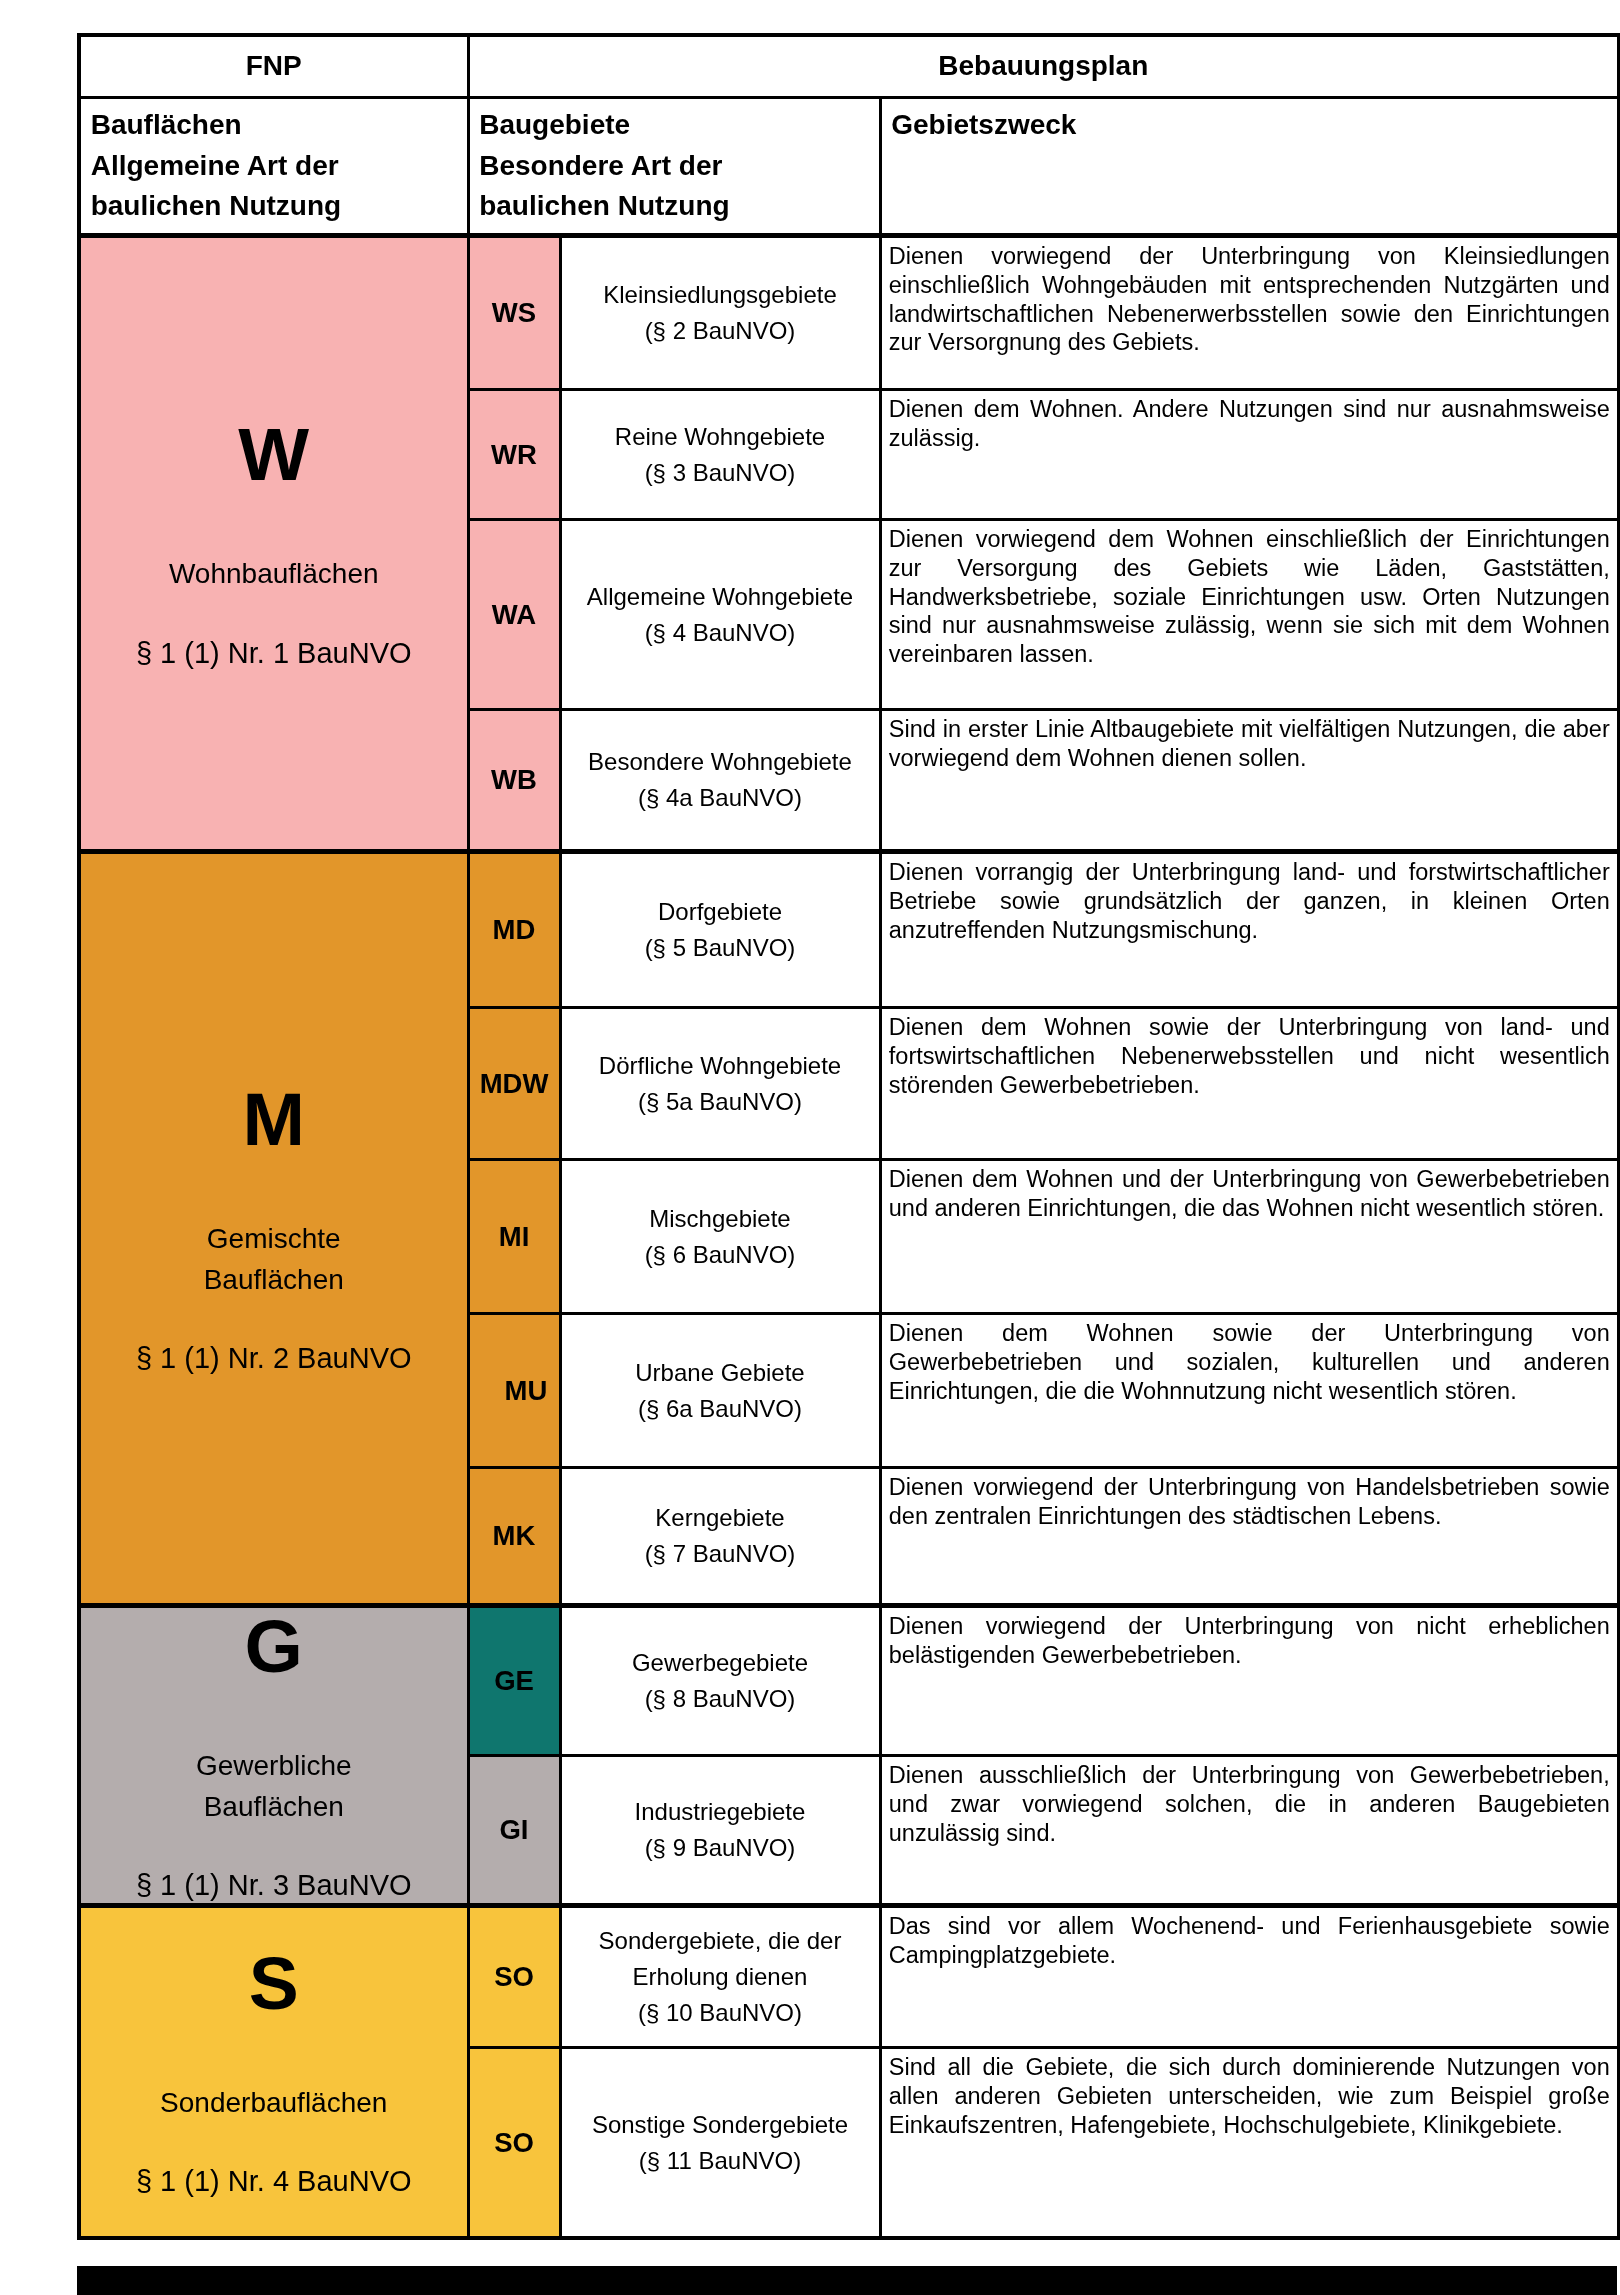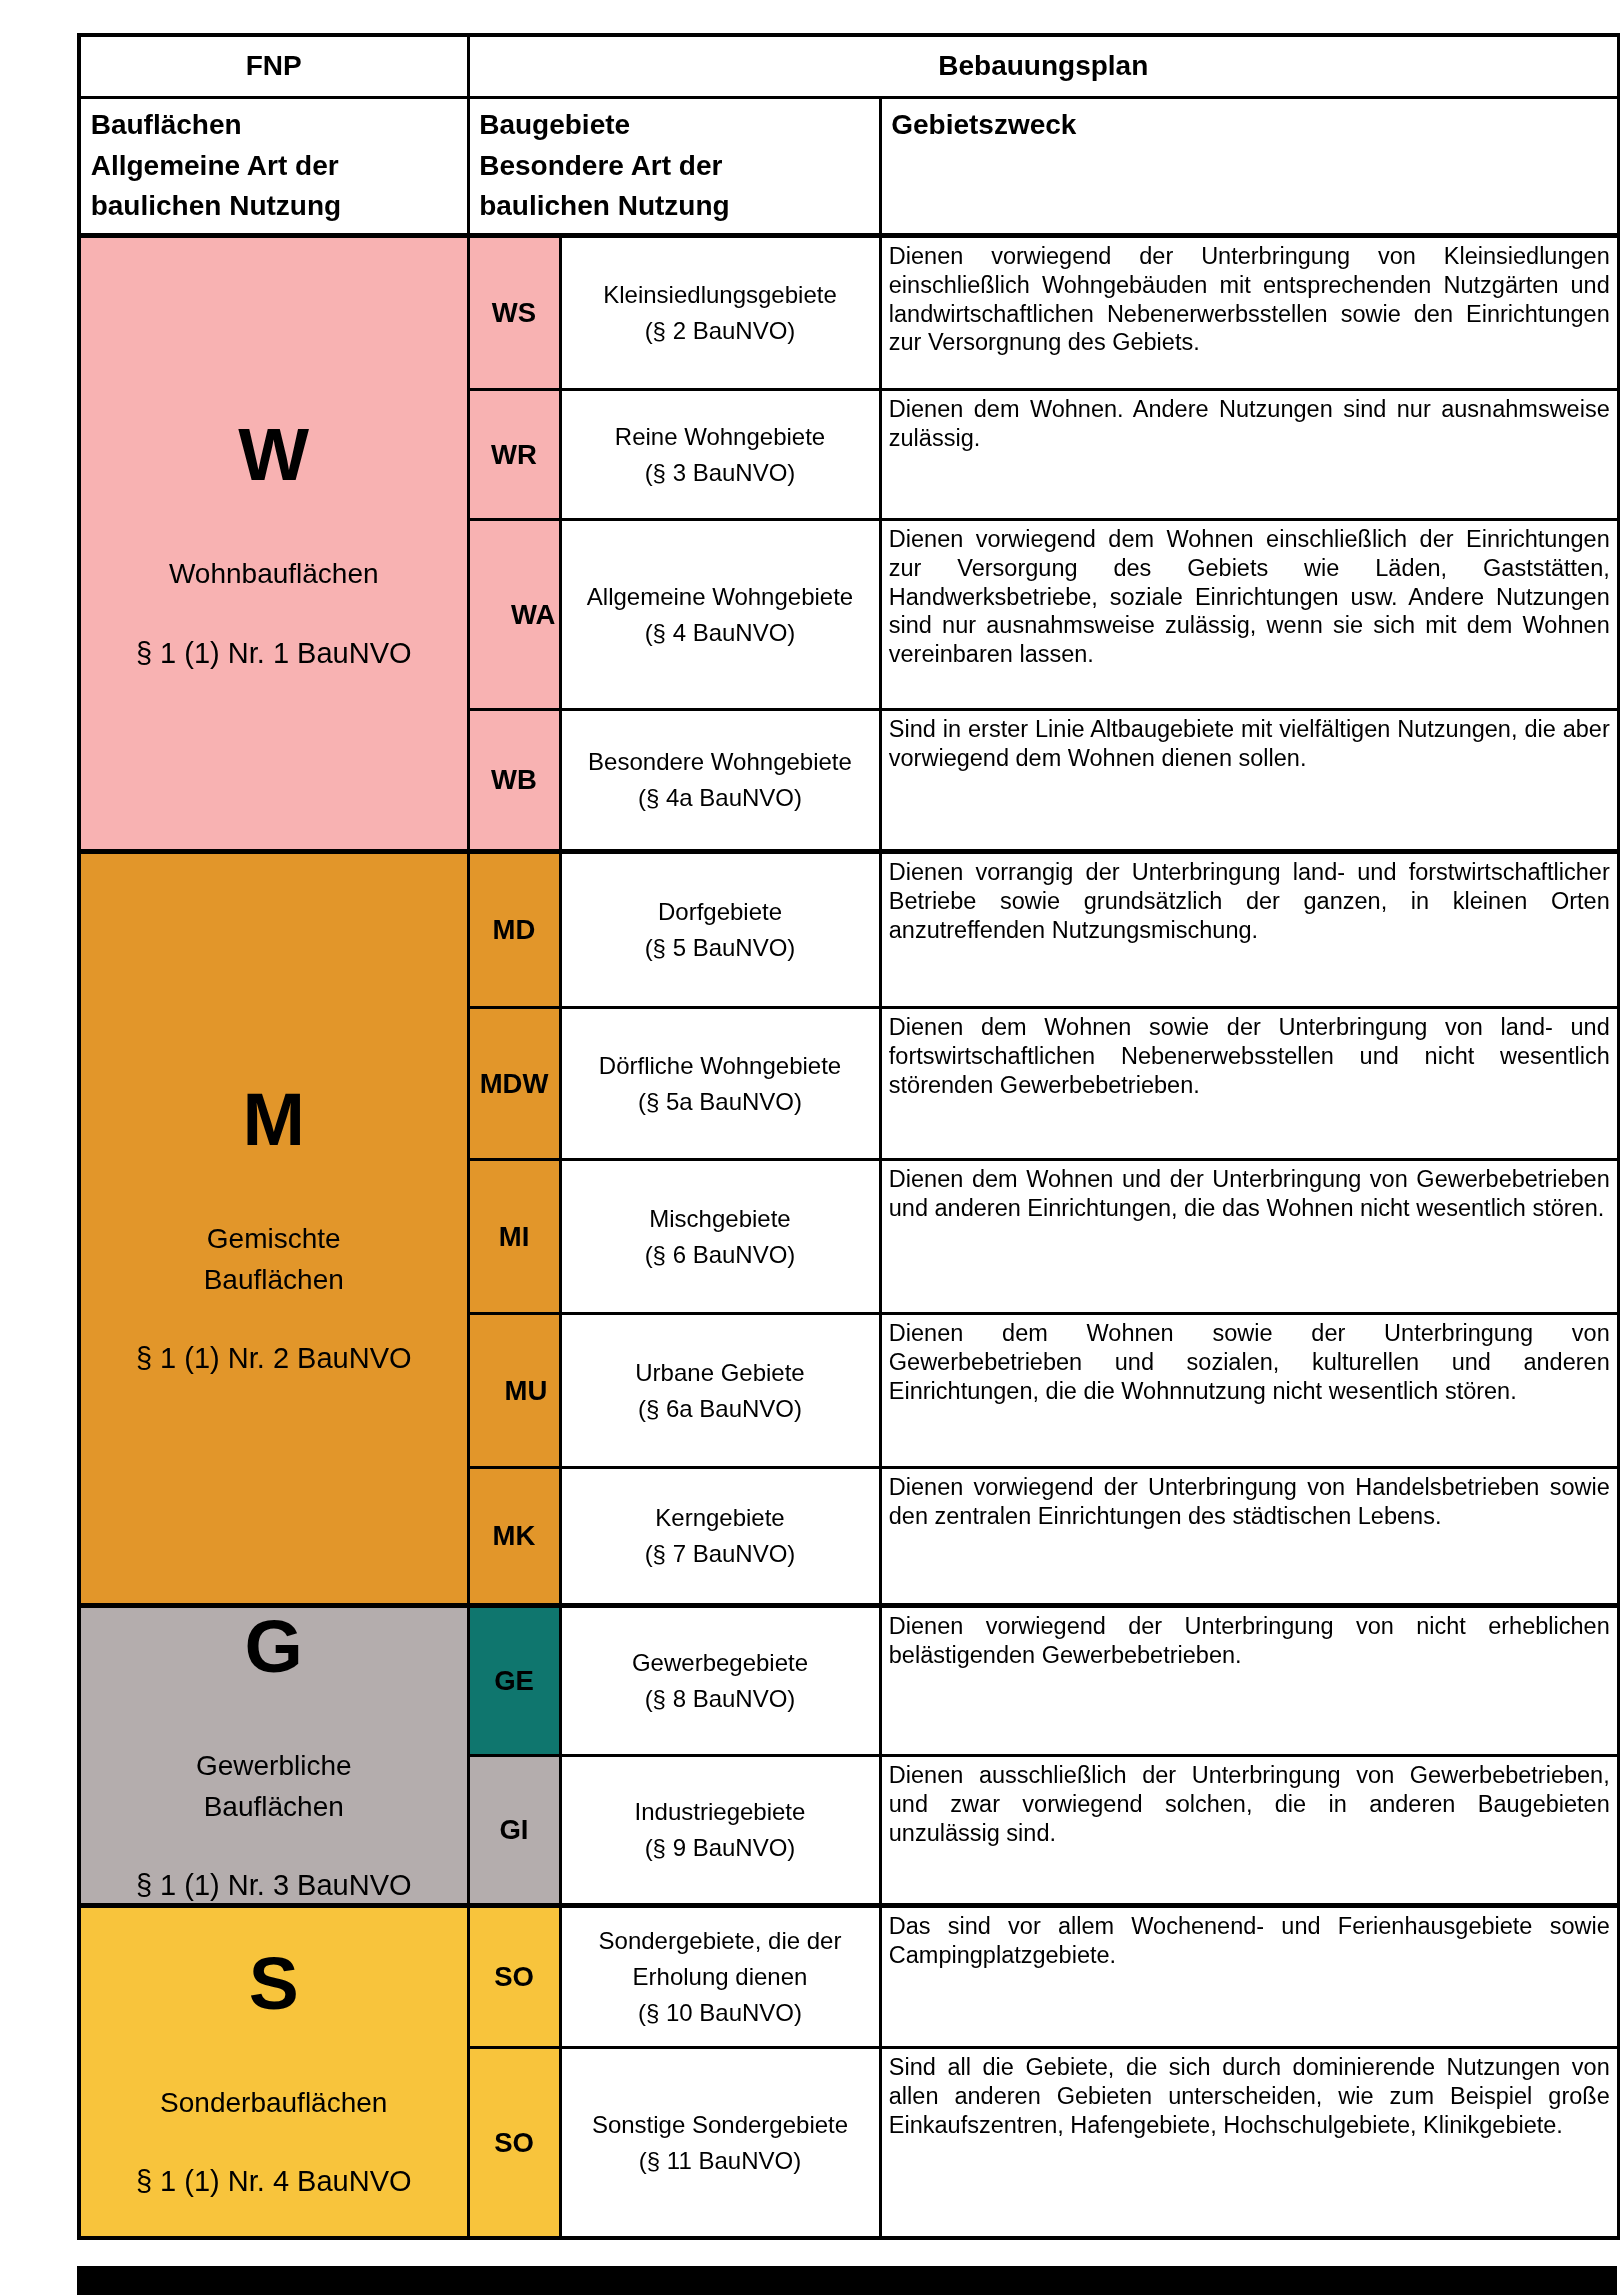--- a/index.html
+++ b/index.html
@@ -79,24 +79,24 @@
 (§ 2 BauNVO)</td>
       <td class="purpose">Dienen vorwiegend der Unterbringung von Kleinsiedlungen einschließlich Wohngebäuden mit entsprechenden Nutzgärten und landwirtschaftlichen Nebenerwerbsstellen sowie den Einrichtungen zur Versorgnung des Gebiets.</td>
     </tr>
     <tr style="height:130px">
       <td class="code" style="background-color: rgb(248, 178, 178);">WR</td>
       <td class="zname">Reine Wohngebiete
 (§ 3 BauNVO)</td>
       <td class="purpose">Dienen dem Wohnen. Andere Nutzungen sind nur ausnahmsweise zulässig.</td>
     </tr>
     <tr style="height:190px">
-      <td class="code" style="background-color: rgb(248, 178, 178); text-align: right;">WA</td>
+      <td class="code" style="background-color: rgb(248, 178, 178);">WA</td>
       <td class="zname">Allgemeine Wohngebiete
 (§ 4 BauNVO)</td>
-      <td class="purpose">Dienen vorwiegend dem Wohnen einschließlich der Einrichtungen zur Versorgung des Gebiets wie Läden, Gaststätten, Handwerksbetriebe, soziale Einrichtungen usw. Andere Nutzungen sind nur ausnahmsweise zulässig, wenn sie sich mit dem Wohnen vereinbaren lassen.</td>
+      <td class="purpose">Dienen vorwiegend dem Wohnen einschließlich der Einrichtungen zur Versorgung des Gebiets wie Läden, Gaststätten, Handwerksbetriebe, soziale Einrichtungen usw. Orten Nutzungen sind nur ausnahmsweise zulässig, wenn sie sich mit dem Wohnen vereinbaren lassen.</td>
     </tr>
     <tr style="height:142px">
       <td class="code" style="background-color: rgb(248, 178, 178);">WB</td>
       <td class="zname">Besondere Wohngebiete
 (§ 4a BauNVO)</td>
       <td class="purpose">Sind in erster Linie Altbaugebiete mit vielfältigen Nutzungen, die aber vorwiegend dem Wohnen dienen sollen.</td>
     </tr>
 
     <tr style="height:156px" class="gstart">
       <td class="group" rowspan="5" style="background-color: rgb(226, 150, 42);">

